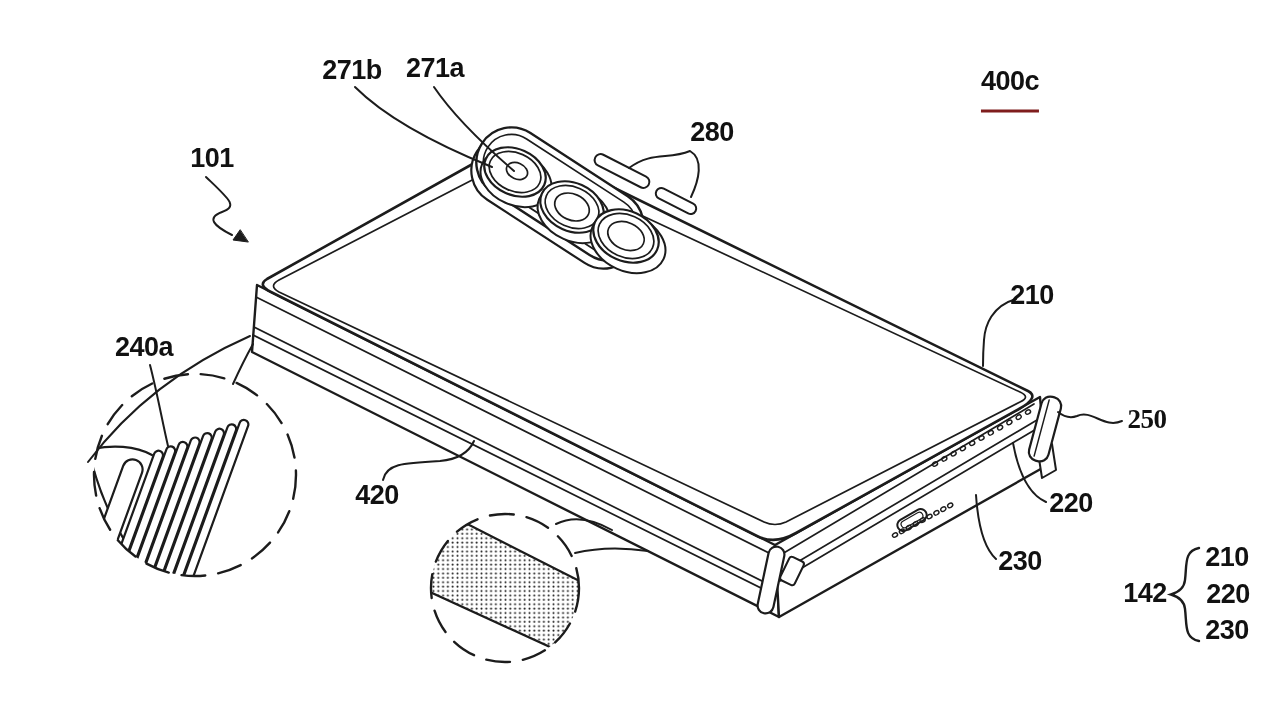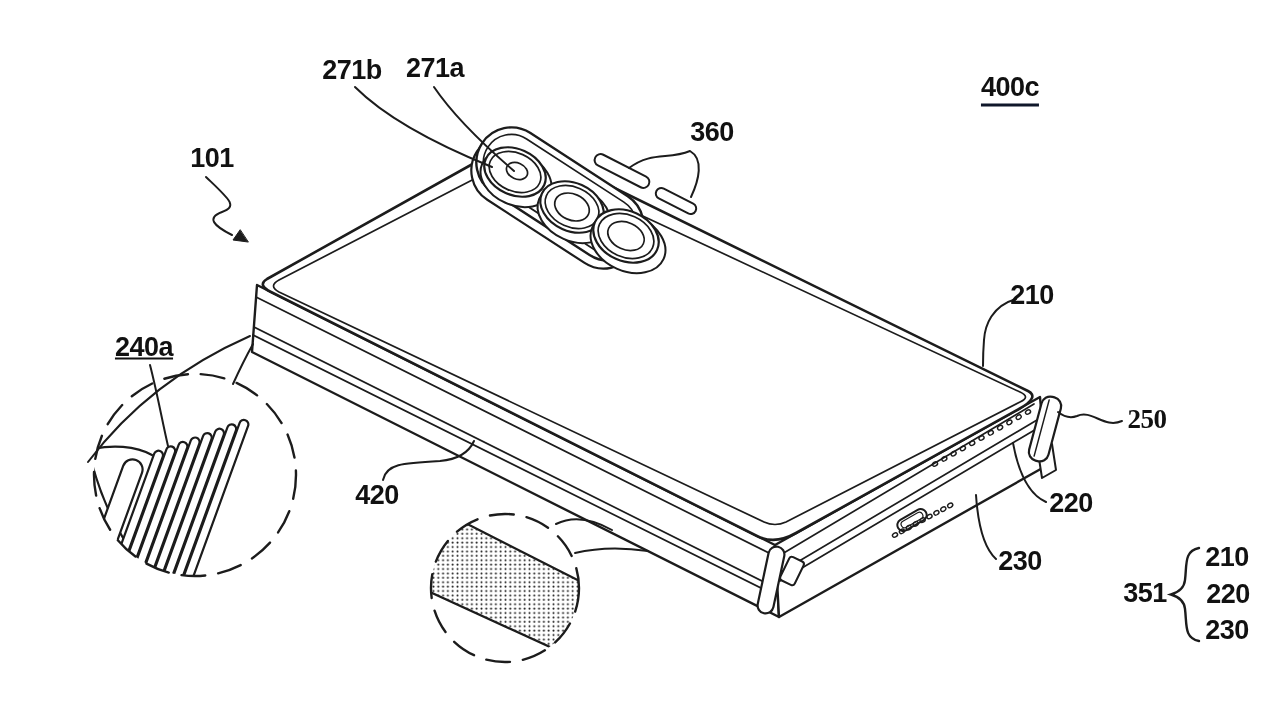--- a/index.html
+++ b/index.html
@@ -2,21 +2,21 @@
 <html><head>
 <meta charset="utf-8">
 <style>
   html,body{margin:0;padding:0;background:#fff;}
   .stage{position:relative;width:1280px;height:720px;background:#ffffff;overflow:hidden;
          font-family:"Liberation Sans", sans-serif;}
   .stage svg{position:absolute;left:0;top:0;}
   .ref-label{position:absolute;transform:translate(-50%,-50%);
              font-weight:700;font-size:27px;letter-spacing:-0.5px;color:#111;
              white-space:nowrap;line-height:1;}
-  .fig-label{border-bottom:3px solid #0f172a;padding-bottom:3px;}
+  .fig-label{border-bottom:3px solid #7f1d1d;padding-bottom:15px;}
 </style>
 </head>
 <body>
 
 <div class="stage">
 
 <svg width="1280" height="720" viewBox="0 0 1280 720">
   <defs>
     <pattern id="stipple" width="4.8" height="4.4" patternUnits="userSpaceOnUse">
       <rect width="4.8" height="4.4" fill="#ffffff"></rect>
@@ -166,25 +166,25 @@
     <path d="M383,480 C386,464 402,463 440,461 C462,459 470,450 474,441" stroke-width="2"></path>
     <path d="M150,365 C157,392 162,420 168,446" stroke-width="2"></path>
     <path d="M1199,548 C1184,551 1187,564 1185,580 C1184,590 1176,593 1171,594.5 C1176,596 1184,599 1185,609 C1187,625 1184,638 1199,641" stroke-width="2.4"></path>
   </g>
 </svg>
 
 <div class="ref-label fig-label" style="left:1010px;top:90px;">400c</div>
 <div class="ref-label" style="left:184px;top:158px;margin-left:28px;">101</div>
 <div class="ref-label" style="left:352px;top:70px;">271b</div>
 <div class="ref-label" style="left:435px;top:68px;">271a</div>
-<div class="ref-label" style="left:712px;top:132px;">360</div>
+<div class="ref-label" style="left:712px;top:132px;">280</div>
 <div class="ref-label" style="left:1032px;top:295px;">210</div>
 <div class="ref-label" style="left:1147px;top:419px;font-family:Liberation Serif, serif;">250</div>
 <div class="ref-label" style="left:1071px;top:503px;">220</div>
 <div class="ref-label" style="left:1020px;top:561px;">230</div>
 <div class="ref-label" style="left:377px;top:495px;">420</div>
-<div class="ref-label" style="left:144px;top:347px;text-decoration:underline;">240a</div>
-<div class="ref-label" style="left:1145px;top:593px;">351</div>
+<div class="ref-label" style="left:144px;top:347px;">240a</div>
+<div class="ref-label" style="left:1145px;top:593px;">142</div>
 <div class="ref-label" style="left:1227px;top:557px;">210</div>
 <div class="ref-label" style="left:1228px;top:594px;">220</div>
 <div class="ref-label" style="left:1227px;top:630px;">230</div>
 
 </div>
 
 </body></html>

